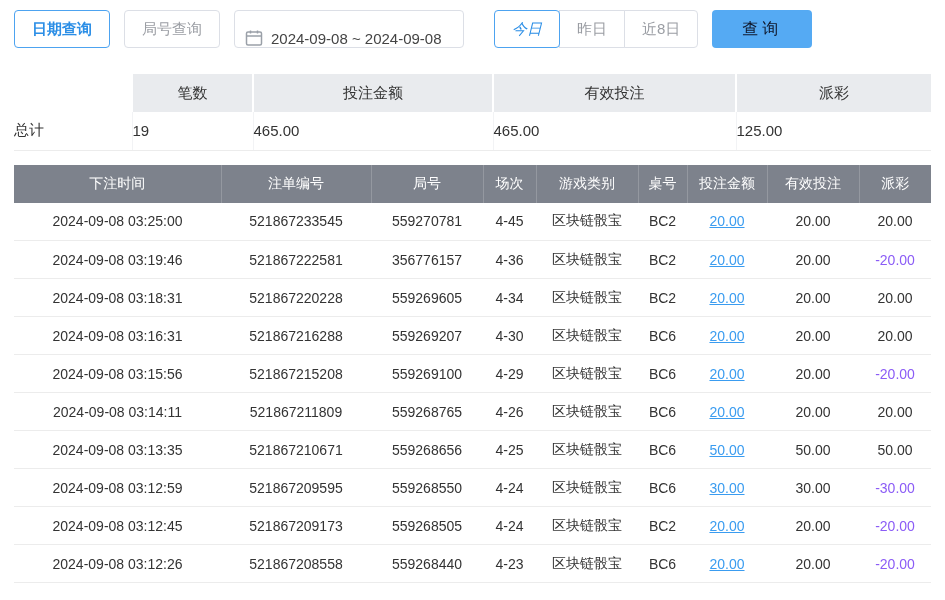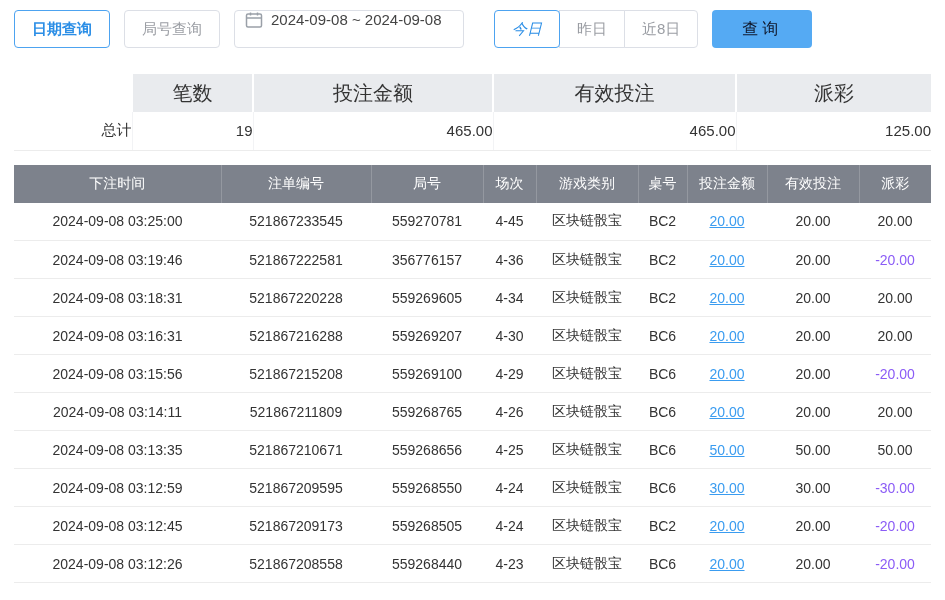--- a/index.html
+++ b/index.html
@@ -6,42 +6,42 @@
   html,body { width:945px; height:600px; background:#fff; overflow:hidden;
               font-family:"Liberation Sans","DejaVu Sans",sans-serif; color:#333; }
 
   
   .toolbar { display:flex; align-items:center; padding:10px 14px 12px 14px; }
   .btn { height:38px; padding:0 17px; border:1px solid #dcdfe6; border-radius:4px;
          background:#fff; color:#9a9da3; font-size:15px; cursor:pointer; line-height:36px; }
   .btn.blue { border-color:#4da3f0; color:#2b8ee6; font-weight:bold; }
   .gap { width:14px; flex:0 0 auto; }
 
-  .date-box { display:flex; align-items:flex-start; height:38px; width:230px;
+  .date-box { display:flex; align-items:flex-end; height:38px; width:230px;
               border:1px solid #dcdfe6; border-radius:4px; padding:0 10px; gap:8px;
               font-size:15px; color:#444; cursor:pointer; background:#fff; }
   .date-box svg { flex:0 0 auto; }
 
   .quick-group { display:flex; }
   .quick-group .btn { border-radius:0; margin-left:-1px; font-weight:normal; }
   .quick-group .btn:first-child { border-radius:4px 0 0 4px; margin-left:16px;font-style:italic; }
   .quick-group .btn:last-child { border-radius:0 4px 4px 0; }
   .quick-group .btn.blue { position:relative; z-index:2; border-radius:4px; }
 
   .search-btn { height:38px; width:100px; border:none; border-radius:4px;
                 background:#55aaf3; color:#0f172a; font-size:16px; letter-spacing:4px;
                 cursor:pointer; }
 
   
   .summary-wrap { padding:14px 14px 0 14px; }
   table { border-collapse:collapse; table-layout:fixed; width:917px; }
-  .summary th { background:#e9ebee; font-weight:normal; font-size:20px; color:#333;
+  .summary th { background:#e9ebee; font-weight:normal; font-size:15px; color:#333;
                 height:38px; border-left:2px solid #fff; }
   .summary th:first-child { background:#fff; border-left:none; }
-  .summary td { height:38px; text-align:right; font-size:15px;
+  .summary td { height:38px; text-align:left; font-size:15px;
                 border-bottom:1px solid #ececec; border-right:1px solid #f2f3f5; }
   .summary td:last-child { border-right:none; }
 
   
   .main-wrap { padding:14px 14px 0 14px; }
   .main th { background:#7d828c; color:#fff; font-weight:normal; font-size:14px;
              height:38px; border-right:1px solid rgba(255,255,255,0.18); }
   .main th:last-child { border-right:none; }
   .main td { height:38px; text-align:center; font-size:14px; color:#333;
              border-bottom:1px solid #ececec; white-space:nowrap; overflow:hidden; }

